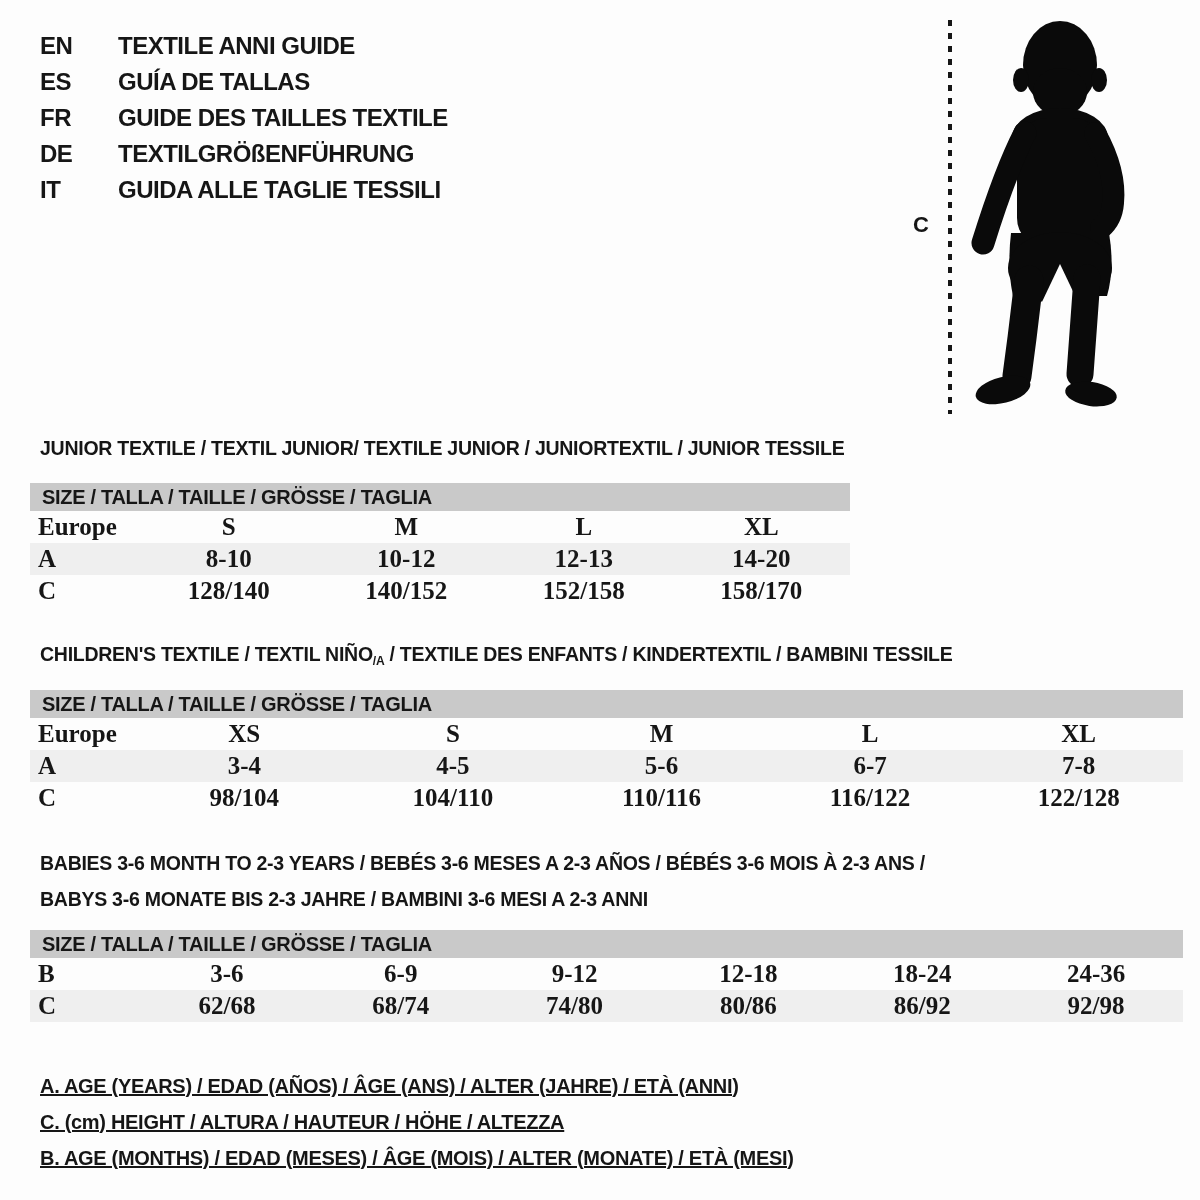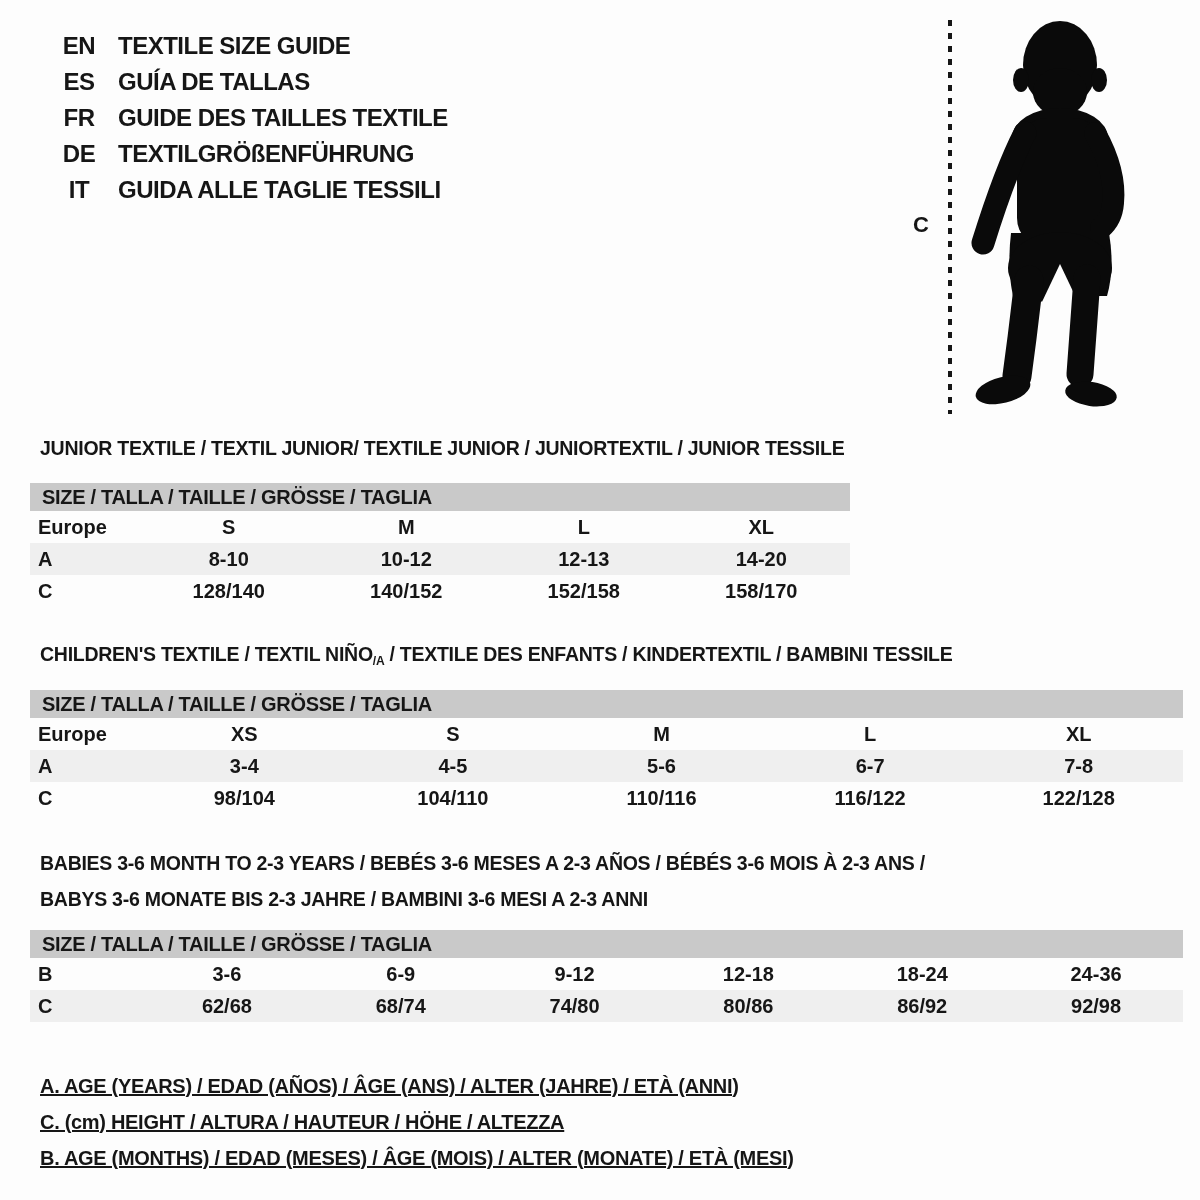--- a/index.html
+++ b/index.html
@@ -10,21 +10,21 @@
     background: #fdfdfd;
     font-family: "Liberation Sans", sans-serif;
     font-weight: bold;
     color: #161616;
     overflow: hidden;
   }
 
   
   .lang-block { position: absolute; left: 40px; top: 28px; }
   .lang-row { display: flex; height: 36px; align-items: center; font-size: 24px; letter-spacing: -0.5px; white-space: nowrap; }
-  .lang-code { width: 78px; flex: 0 0 78px; text-align: center; }
+  .lang-code { width: 78px; flex: 0 0 78px; }
 
   
   .figure { position: absolute; left: 905px; top: 8px; width: 250px; height: 415px; }
   .figure svg { position: absolute; left: 0; top: 0; }
   .figure-label { position: absolute; left: 8px; top: 204px; font-size: 22px; }
 
   
   .sec-title {
     position: absolute; left: 40px; margin: 0;
     font-size: 21px; letter-spacing: -0.3px; white-space: nowrap;
@@ -41,38 +41,38 @@
   .table { position: absolute; left: 30px; }
   #t1 { top: 483px; width: 820px; }
   #t2 { top: 690px; width: 1153px; }
   #t3 { top: 930px; width: 1153px; }
   .thead {
     height: 28px; background: #c9c9c9;
     display: flex; align-items: center;
     padding-left: 12px; box-sizing: border-box;
     font-size: 20px; letter-spacing: -0.3px;
   }
-  .trow { display: flex; height: 32px; align-items: center; font-size: 20px; }
+  .trow { display: flex; height: 32px; align-items: center; font-size: 25px; font-family: Liberation Serif, serif; }
   .trow.alt { background: #efefef; }
   .tlabel { width: 110px; flex: 0 0 110px; padding-left: 8px; box-sizing: border-box; }
   .tcell { flex: 1; text-align: center; }
 
   
   .legend { position: absolute; left: 40px; top: 1068px; font-size: 20px; letter-spacing: -0.3px; text-decoration: underline; }
   .legend-line { height: 36px; display: flex; align-items: center; white-space: nowrap; }
 </style>
 </head>
 <body>
 
 <div class="page">
 
   <div class="lang-block">
     <div class="lang-row">
       <span class="lang-code">EN</span>
-      <span class="lang-title">TEXTILE SIZE GUIDE</span>
+      <span class="lang-title">TEXTILE ANNI GUIDE</span>
     </div>
     <div class="lang-row">
       <span class="lang-code">ES</span>
       <span class="lang-title">GUÍA DE TALLAS</span>
     </div>
     <div class="lang-row">
       <span class="lang-code">FR</span>
       <span class="lang-title">GUIDE DES TAILLES TEXTILE</span>
     </div>
     <div class="lang-row">

